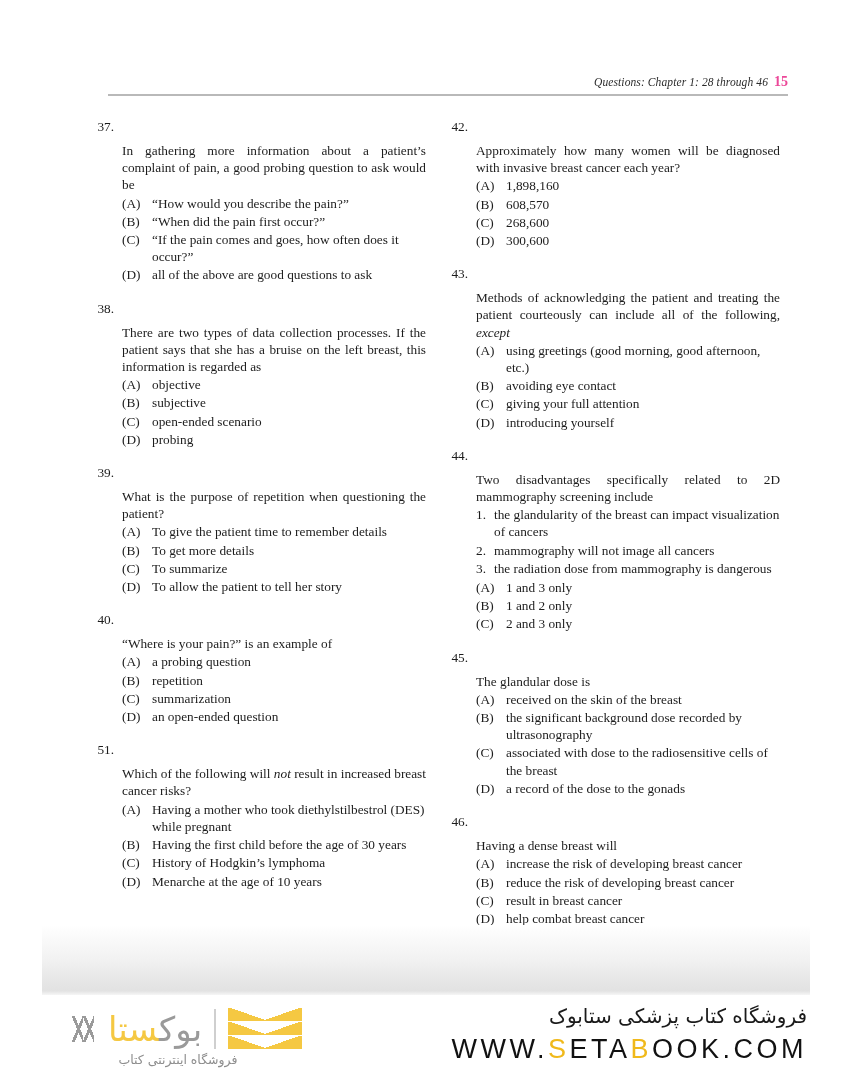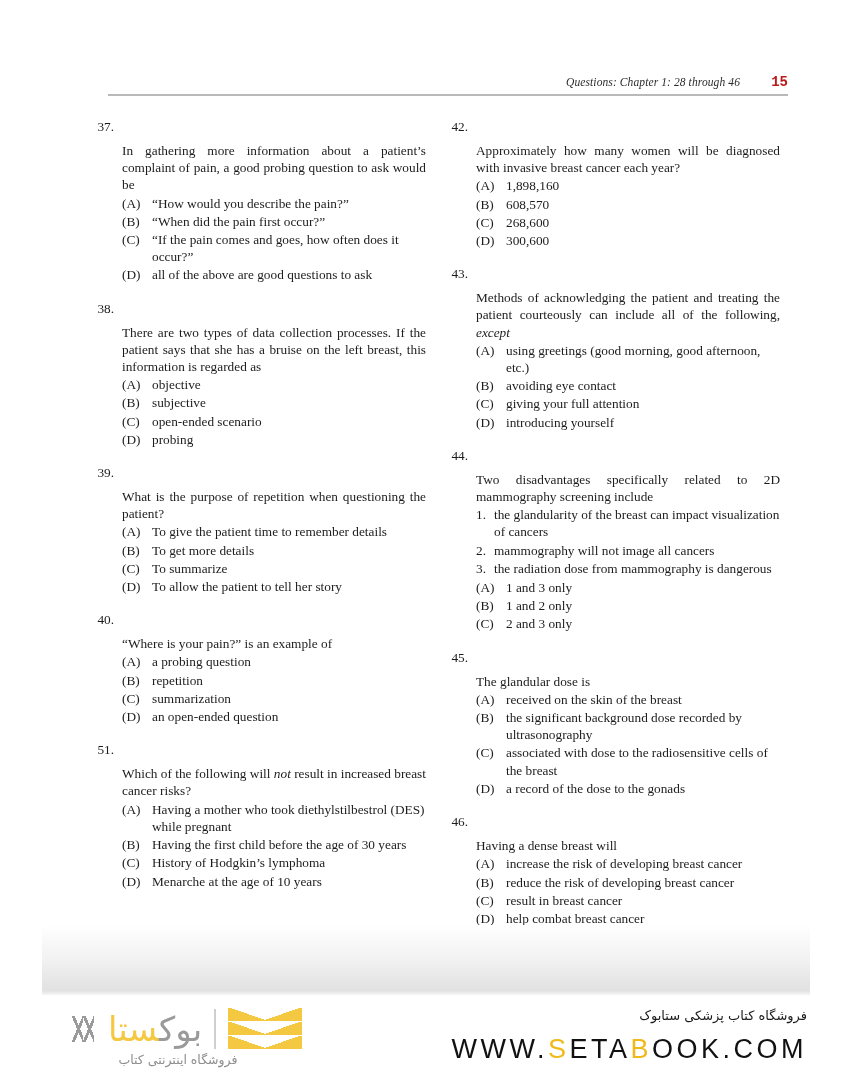--- a/index.html
+++ b/index.html
@@ -41,25 +41,24 @@
   }
   .rh-title {
     font-family: "Liberation Serif", "DejaVu Serif", serif;
     font-style: italic;
     font-size: 11.5px;
     letter-spacing: 0.1px;
     color: #2b2b2b;
     white-space: nowrap;
   }
   .rh-folio {
-    font-family: Liberation Mono, monospace;
+    font-family: Liberation Serif, serif;
     font-size: 14px;
     font-weight: 700;
-    color: #b91c1c;
-    margin-left: 28px;
+    color: #ec4899;
     min-width: 20px;
     text-align: right;
   }
   .rh-rule {
     position: absolute;
     left: 0;
     top: 20px;
     width: 680px;
     height: 2px;
     background: #b9b9b9;
@@ -262,21 +261,21 @@
 
   .brand-right {
     position: absolute;
     right: 46px;
     top: 6px;
     width: 420px;
     text-align: right;
   }
   .brand-fa {
     font-family: "DejaVu Sans", sans-serif;
-    font-size: 13px;
+    font-size: 20px;
     line-height: 28px;
     color: #1a1a1a;
     direction: rtl;
     white-space: nowrap;
   }
   .brand-url {
     font-family: "Liberation Sans", sans-serif;
     font-size: 27px;
     line-height: 34px;
     font-weight: 400;

